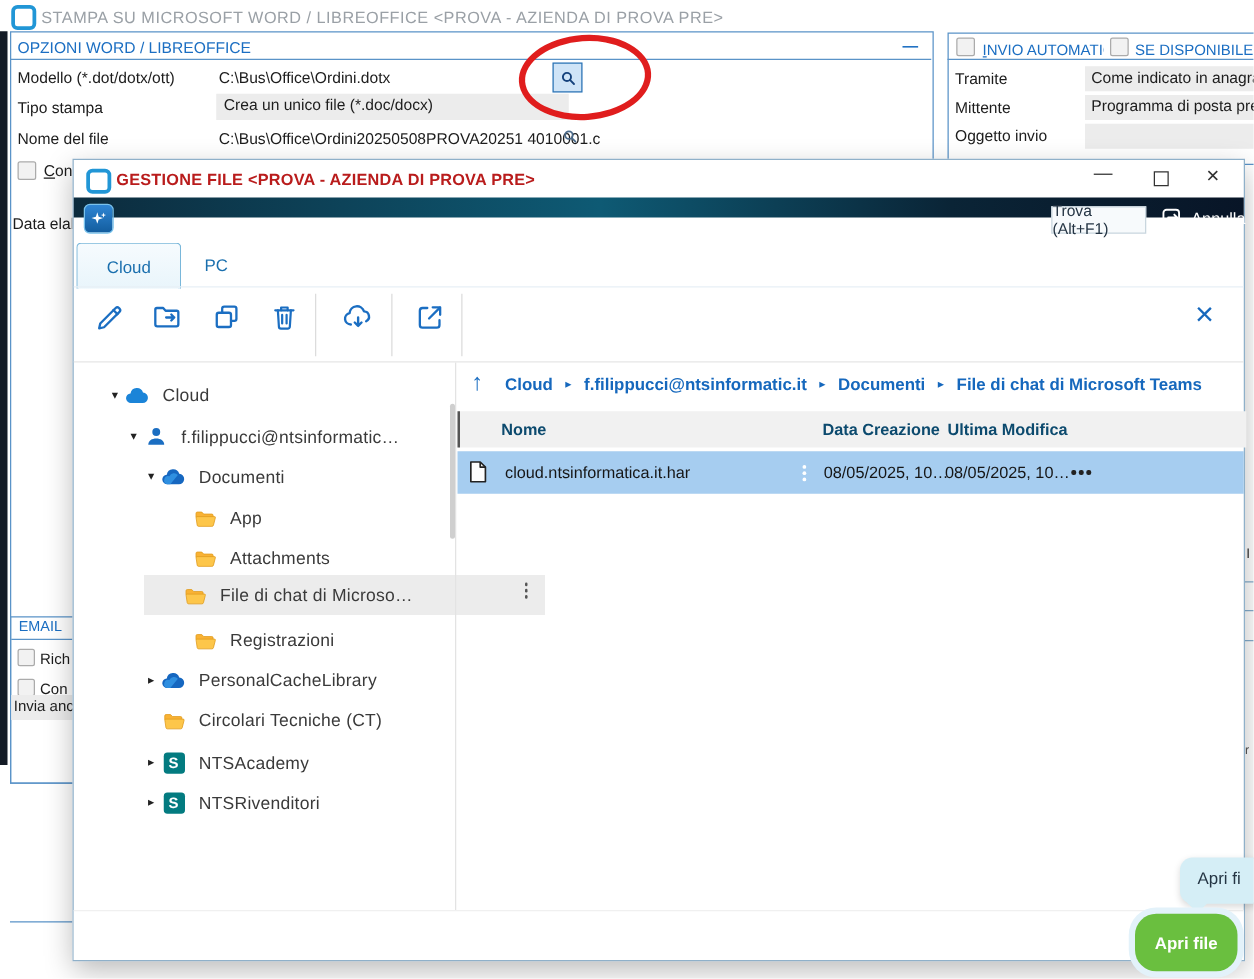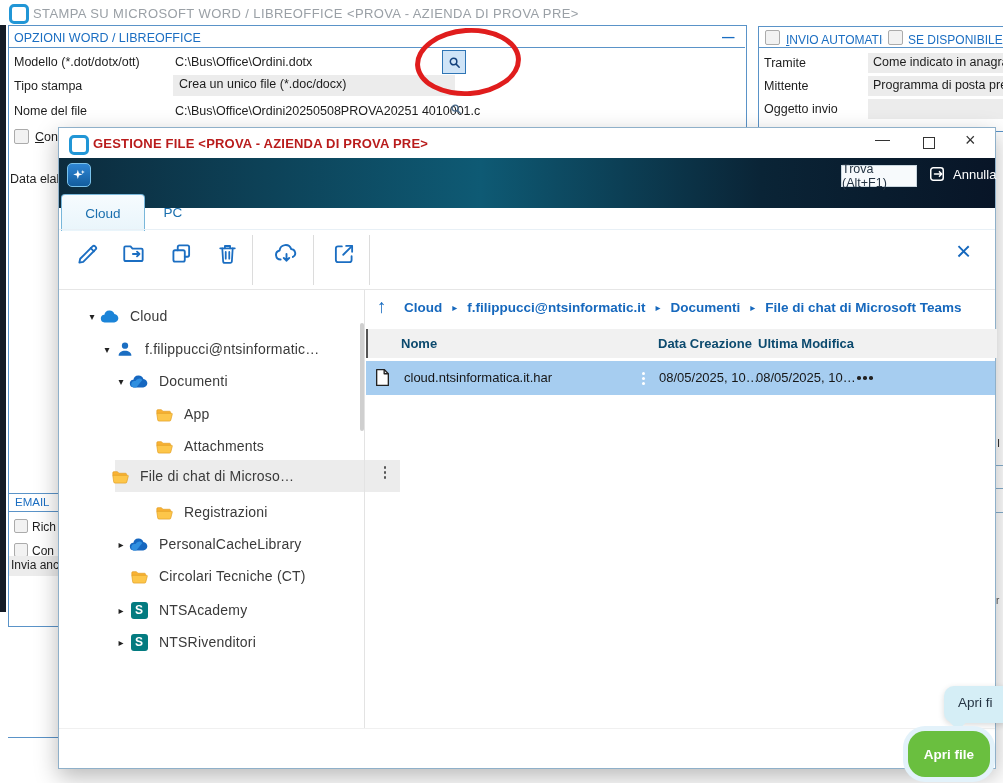--- a/index.html
+++ b/index.html
@@ -140,21 +140,21 @@
   </div>
 
   <div class="dialog">
 
     <div class="abs app-ico" style="left:10px;top:7px;"></div>
     <div class="abs dlg-title nw" style="left:34px;top:8px;">GESTIONE FILE &lt;PROVA - AZIENDA DI PROVA PRE&gt;</div>
     <div class="abs winbtn" style="left:816px;top:4px;">—</div>
     <div class="abs maxbox" style="left:864px;top:9px;"></div>
     <div class="abs winbtn" style="left:906px;top:5px;font-size:18px;">×</div>
 
-    <div class="abs darkbar" style="left:0;top:30px;width:936px;height:50px;">
+    <div class="abs darkbar" style="left:0;top:30px;width:936px;height:16px;">
       <div class="sparkle-btn abs" style="left:8px;top:5px;">
         <svg width="14" height="14" viewBox="0 0 24 24" fill="#ffffff">
             <path d="M10 3l1.9 6.1L18 11l-6.1 1.9L10 19l-1.9-6.1L2 11l6.1-1.9z"></path>
             <path d="M18.5 3.5l.9 2.6 2.6.9-2.6.9-.9 2.6-.9-2.6-2.6-.9 2.6-.9z"></path>
           </svg>
       </div>
       <div class="trova-btn abs" style="left:782px;top:7px;width:74px;height:20px;">
         <span>Trova (Alt+F1)</span>
       </div>
       <div class="annulla abs" style="left:868px;top:6px;">
@@ -262,21 +262,21 @@
       <div class="tree-row" style="top:141px;padding-left:80px;">
         <span class="chev"></span>
         <span class="ticon">
             <svg width="21" height="17" viewBox="0 0 24 21">
               <path fill="#f9b234" stroke="#e09c1f" stroke-width=".8" d="M2.5 5.8A1.3 1.3 0 0 1 3.8 4.5h4.4l1.9 2h8A1.3 1.3 0 0 1 19.4 7.8V9.5H2.5z"></path>
               <path fill="#fdc64a" stroke="#e09c1f" stroke-width=".8" d="M3.6 9h17a1 1 0 0 1 1 1.25l-1.85 7.2a1.6 1.6 0 0 1-1.55 1.2H5.2a1.6 1.6 0 0 1-1.55-1.2L2.6 10.25A1 1 0 0 1 3.6 9z"></path>
             </svg>
           </span>
         <span class="tlabel">Attachments</span>
       </div>
-      <div class="tree-row" style="top:170px;height:32px;padding-left:36px;background:linear-gradient(90deg,transparent 0 56px,#ececec 56px 100%);">
+      <div class="tree-row" style="top:170px;height:32px;padding-left:72px;background:linear-gradient(90deg,transparent 0 56px,#ececec 56px 100%);">
         <span class="chev"></span>
         <span class="ticon">
             <svg width="21" height="17" viewBox="0 0 24 21">
               <path fill="#f9b234" stroke="#e09c1f" stroke-width=".8" d="M2.5 5.8A1.3 1.3 0 0 1 3.8 4.5h4.4l1.9 2h8A1.3 1.3 0 0 1 19.4 7.8V9.5H2.5z"></path>
               <path fill="#fdc64a" stroke="#e09c1f" stroke-width=".8" d="M3.6 9h17a1 1 0 0 1 1 1.25l-1.85 7.2a1.6 1.6 0 0 1-1.55 1.2H5.2a1.6 1.6 0 0 1-1.55-1.2L2.6 10.25A1 1 0 0 1 3.6 9z"></path>
             </svg>
           </span>
         <span class="tlabel" style="max-width:158px;">File di chat di Microso…</span>
         <span style="margin-left:auto;margin-right:14px;">
           <span class="dots-v" style="display:block;width:2.5px;height:2.5px;background:#555;box-shadow:0 5px 0 #555,0 10px 0 #555;margin-top:-10px;"></span>

